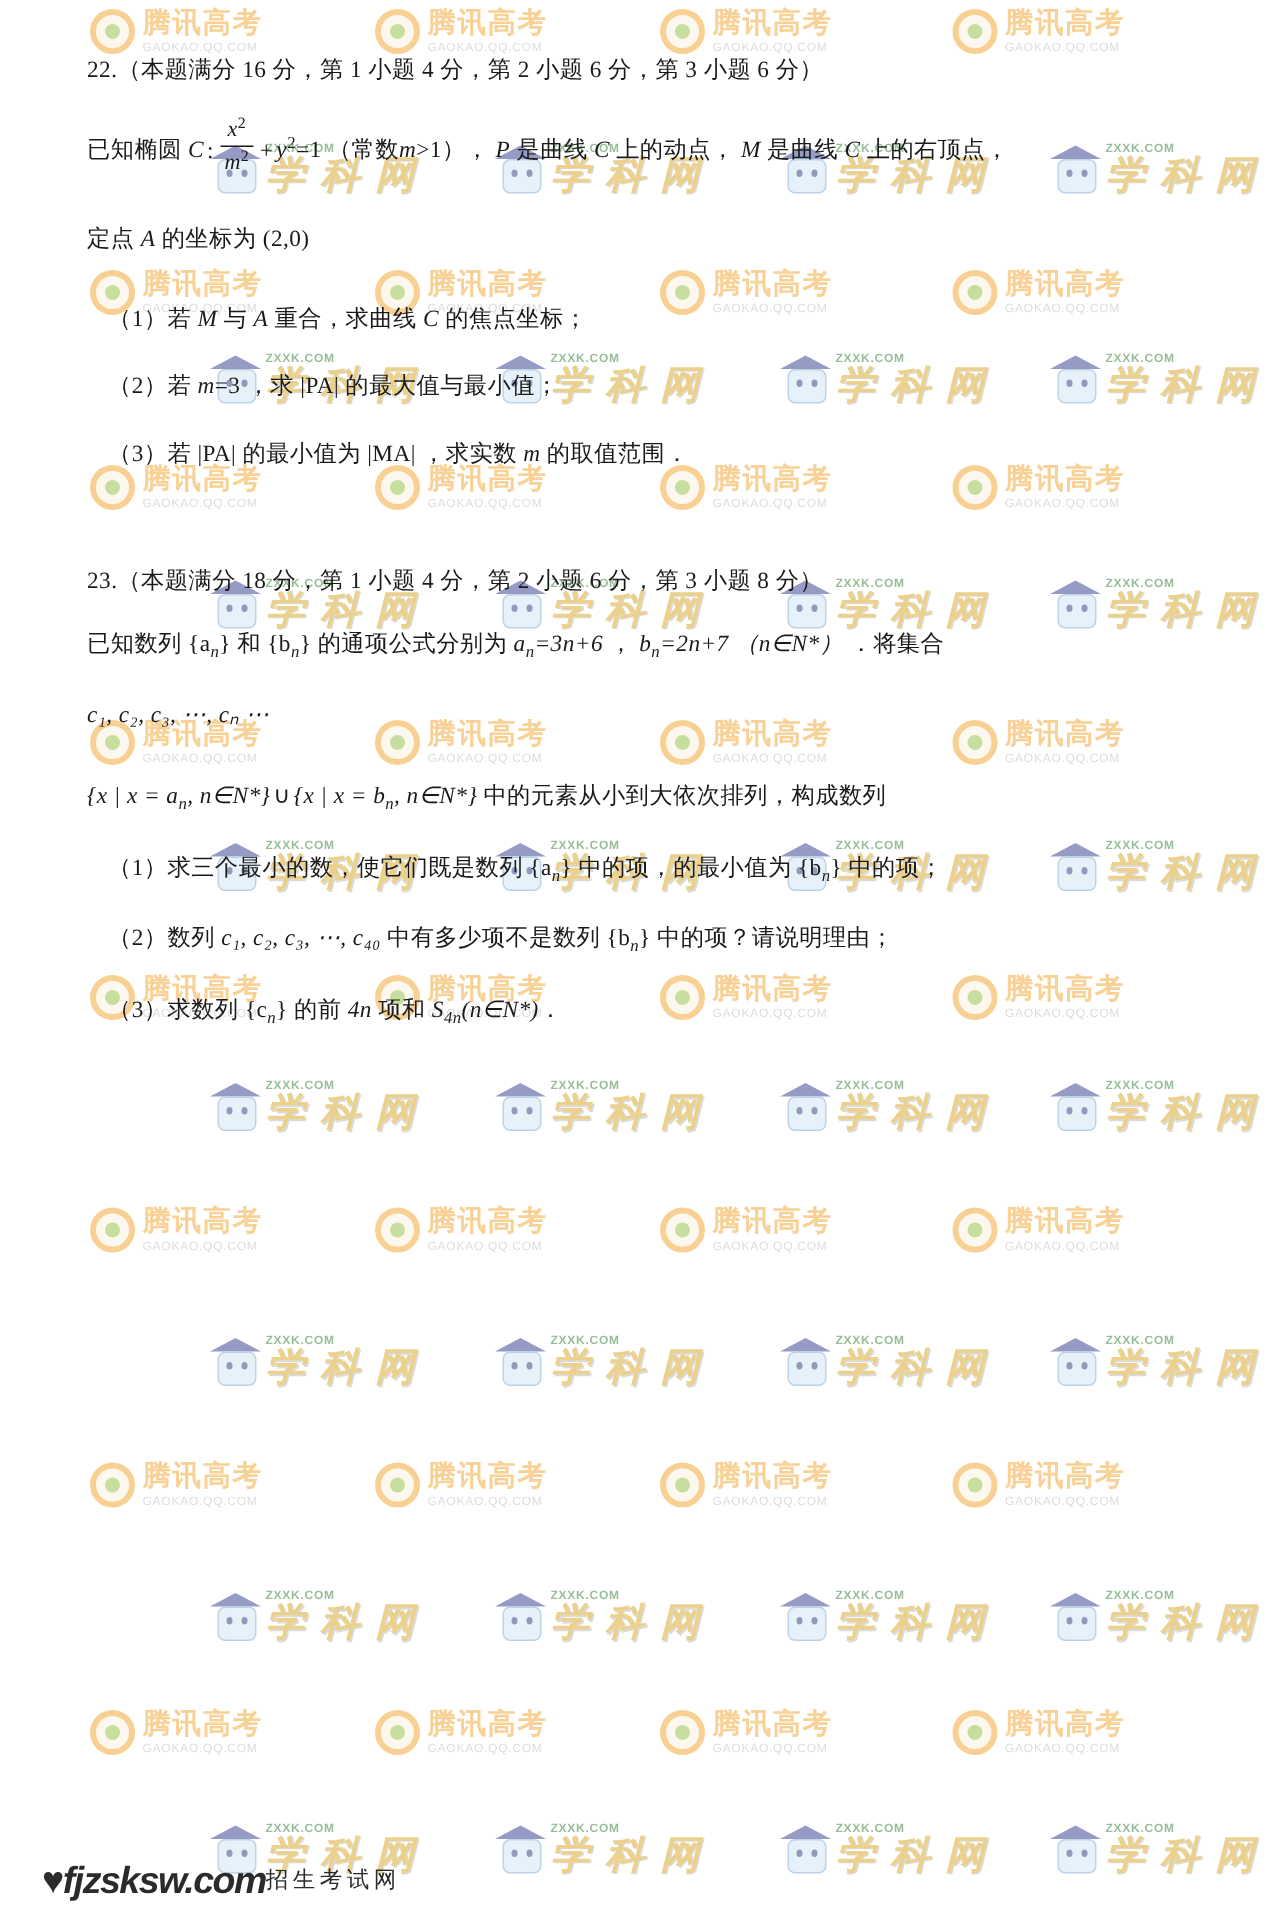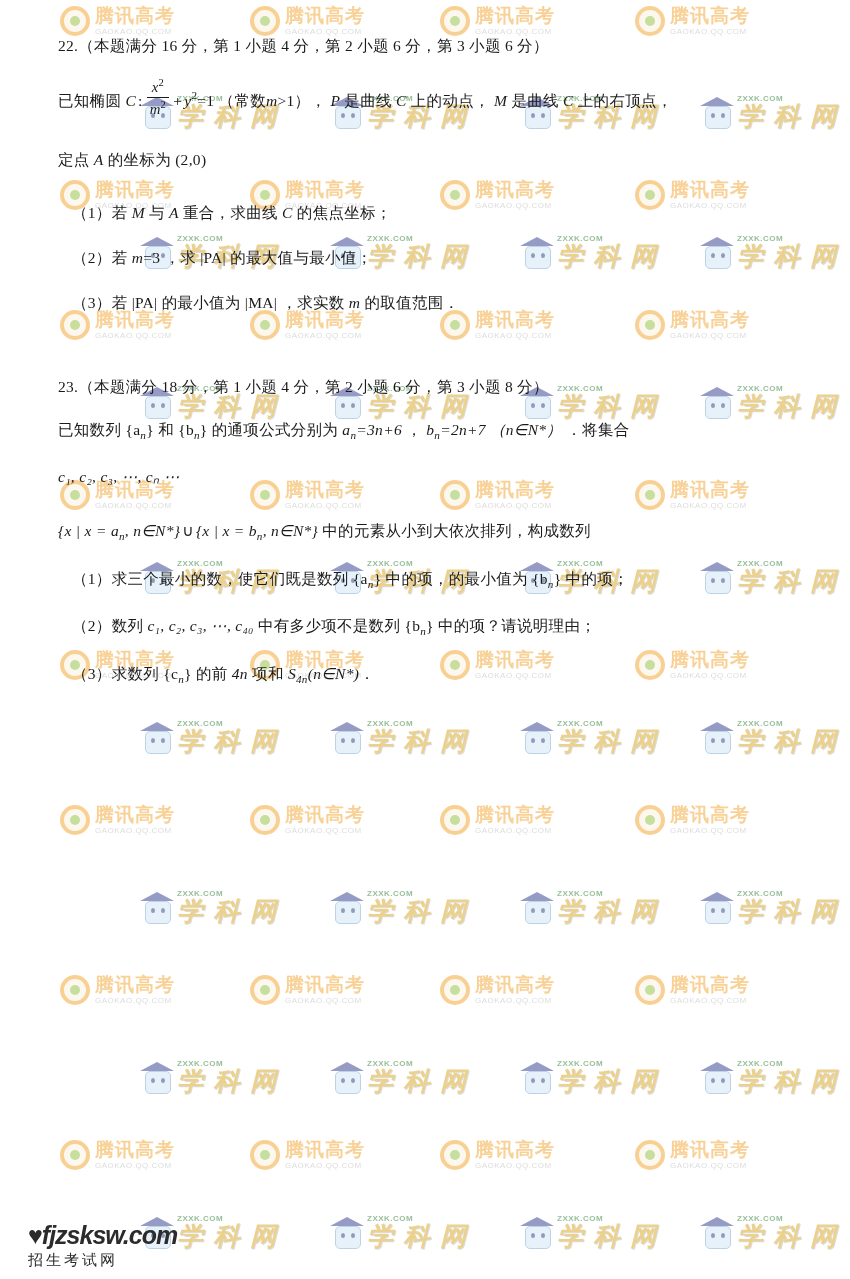--- a/index.html
+++ b/index.html
@@ -191,21 +191,21 @@
   }
   .bars { font-style: normal; text-align: center; }
 
   
   #footer-logo {
     position: absolute;
     left: 28px;
     bottom: 12px;
     z-index: 20;
     display: flex;
-    flex-direction: column;
+    flex-direction: row;
     line-height: 1;
   }
   #footer-logo .fl-top {
     font-family: "Liberation Sans", sans-serif;
     font-size: 25px;
     font-weight: bold;
     font-style: italic;
     color: #2b2b2b;
     letter-spacing: -1px;
   }

